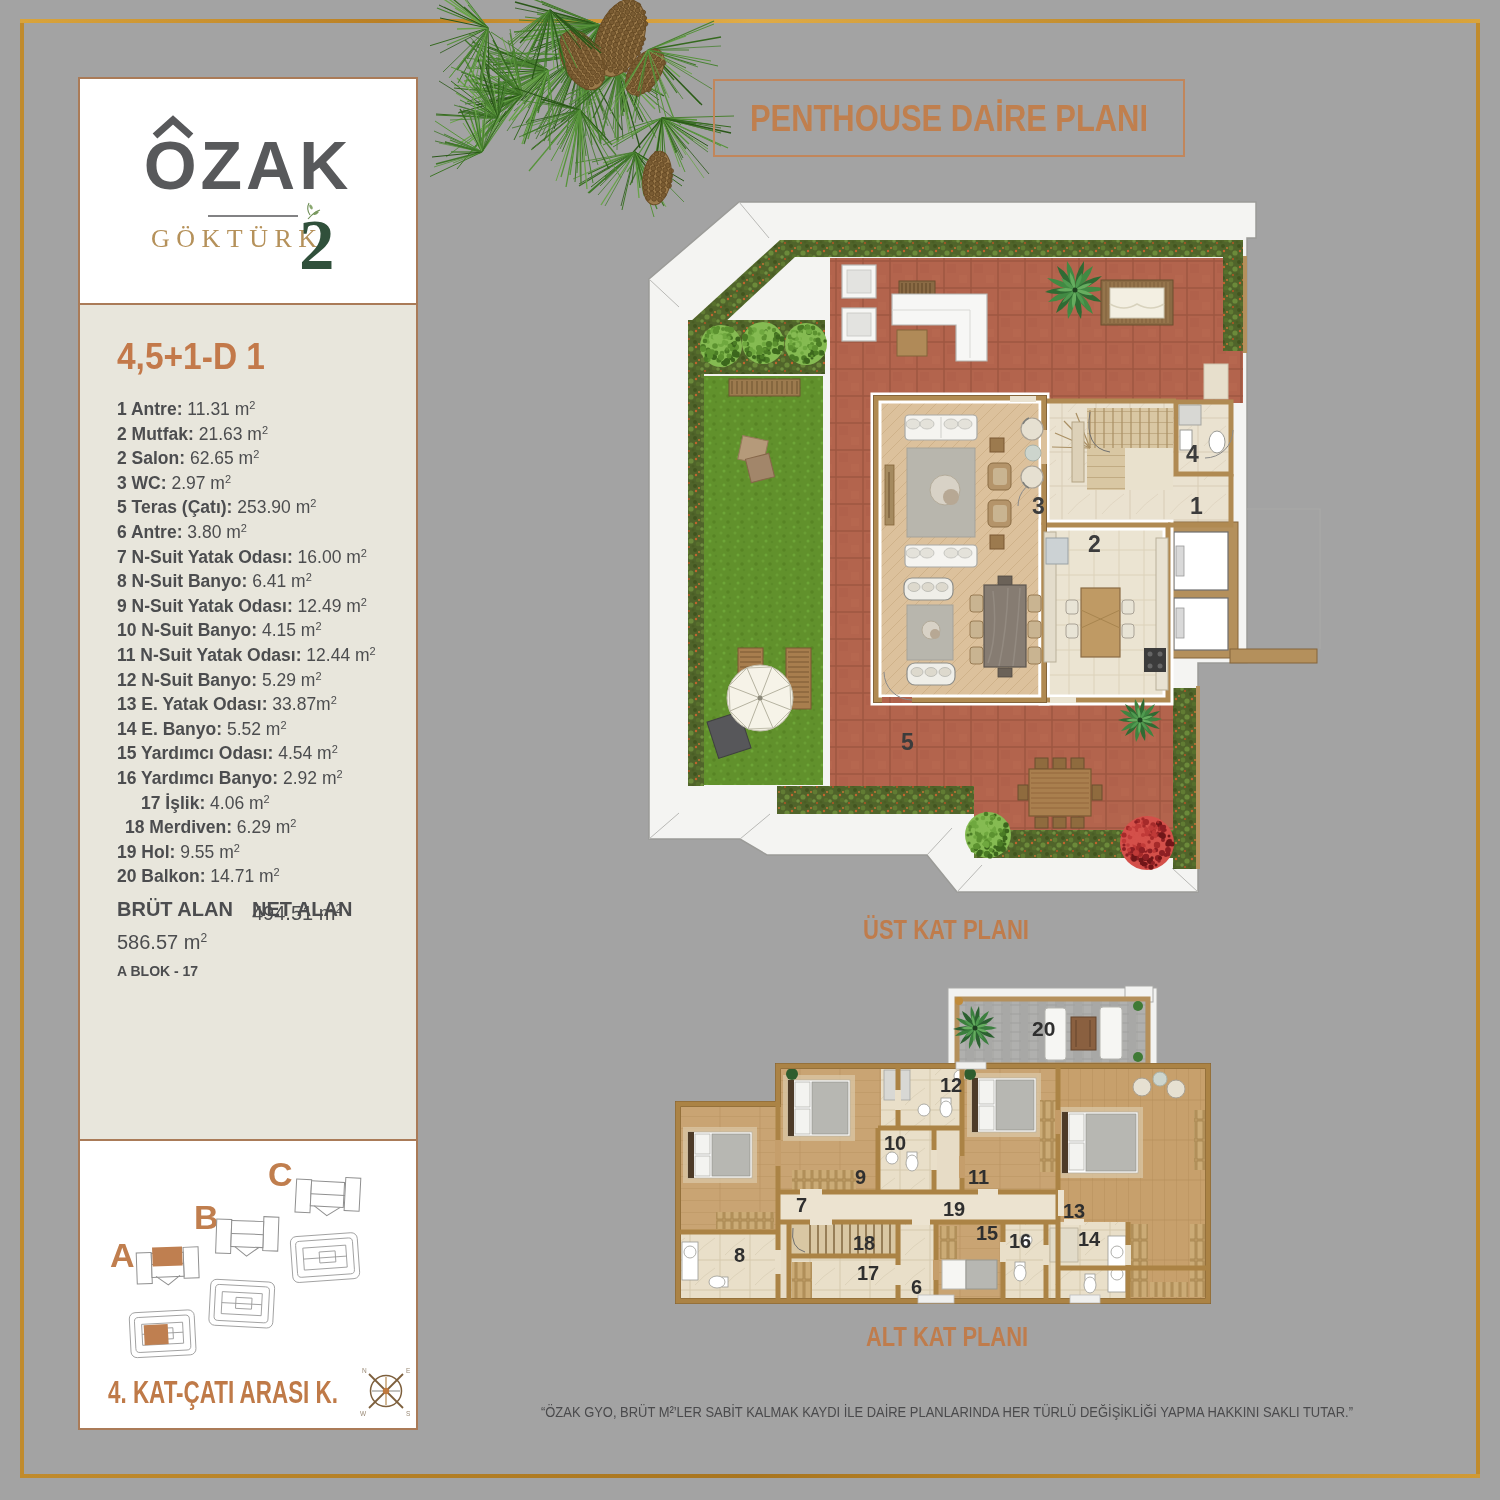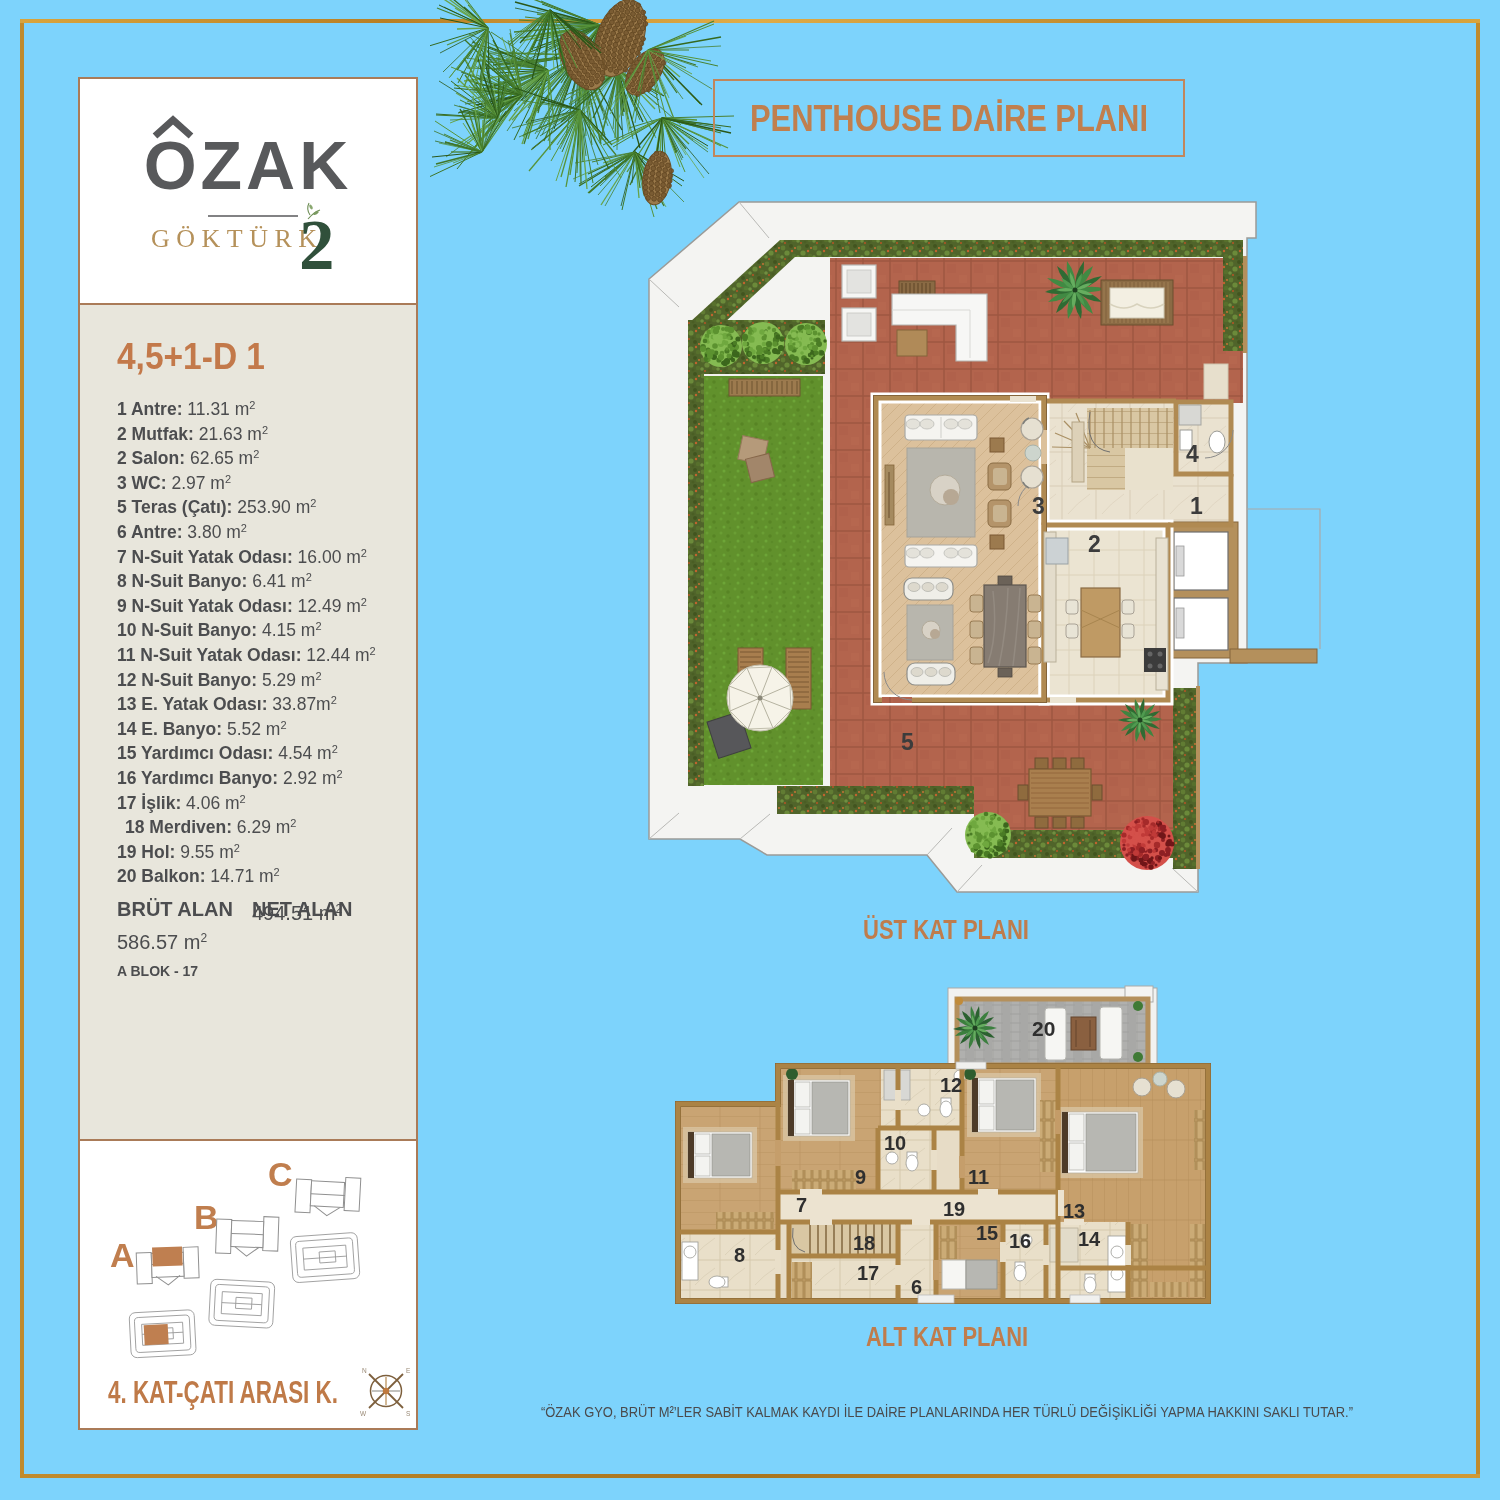--- a/index.html
+++ b/index.html
@@ -1,16 +1,16 @@
 <!DOCTYPE html>
 <html><head><meta charset="utf-8">
 <style>
 html,body{margin:0;padding:0;background:#ffffff;}
 body{width:1500px;height:1500px;font-family:"Liberation Sans",sans-serif;}
-#page{position:relative;width:1500px;height:1500px;overflow:hidden;background:#7dd3fc;}
+#page{position:relative;width:1500px;height:1500px;overflow:hidden;background:#a3a3a3;}
 .abs{position:absolute;}
 </style></head><body>
 <div id="page">
 
 <div class="abs" style="left:20px;top:19px;width:1460px;height:1459px;
  border:4px solid #c08b2d;box-sizing:border-box;"></div>
 <div class="abs" style="left:20px;top:19px;width:1460px;height:4px;background:linear-gradient(90deg,#d9a43c,#b97f24,#e0ac47,#c08b2d,#d9a43c);"></div>
 <div class="abs" style="left:20px;top:1474px;width:1460px;height:4px;background:linear-gradient(90deg,#c08b2d,#a8751f,#d09a35);"></div>
 <svg class="abs" style="left:430px;top:0px" width="310" height="235" viewBox="0 0 310 235">
       <line x1="170" y1="25" x2="125" y2="37" stroke="#2a5718" stroke-width="0.8"></line>
@@ -856,21 +856,21 @@
       <div style="height:24.6px;white-space:nowrap;"><b>7 N-Suit Yatak Odası:</b> 16.00 m<span style="font-size:11px;vertical-align:6px">2</span></div>
       <div style="height:24.6px;white-space:nowrap;"><b>8 N-Suit Banyo:</b> 6.41 m<span style="font-size:11px;vertical-align:6px">2</span></div>
       <div style="height:24.6px;white-space:nowrap;"><b>9 N-Suit Yatak Odası:</b> 12.49 m<span style="font-size:11px;vertical-align:6px">2</span></div>
       <div style="height:24.6px;white-space:nowrap;"><b>10 N-Suit Banyo:</b> 4.15 m<span style="font-size:11px;vertical-align:6px">2</span></div>
       <div style="height:24.6px;white-space:nowrap;"><b>11 N-Suit Yatak Odası:</b> 12.44 m<span style="font-size:11px;vertical-align:6px">2</span></div>
       <div style="height:24.6px;white-space:nowrap;"><b>12 N-Suit Banyo:</b> 5.29 m<span style="font-size:11px;vertical-align:6px">2</span></div>
       <div style="height:24.6px;white-space:nowrap;"><b>13 E. Yatak Odası:</b> 33.87m<span style="font-size:11px;vertical-align:6px">2</span></div>
       <div style="height:24.6px;white-space:nowrap;"><b>14 E. Banyo:</b> 5.52 m<span style="font-size:11px;vertical-align:6px">2</span></div>
       <div style="height:24.6px;white-space:nowrap;"><b>15 Yardımcı Odası:</b> 4.54 m<span style="font-size:11px;vertical-align:6px">2</span></div>
       <div style="height:24.6px;white-space:nowrap;"><b>16 Yardımcı Banyo:</b> 2.92 m<span style="font-size:11px;vertical-align:6px">2</span></div>
-      <div style="height:24.6px;white-space:nowrap;"><b>17 İşlik:</b> 4.06 m<span style="font-size:11px;vertical-align:6px">2</span></div>
+      <div style="height:24.6px;white-space:nowrap;margin-left:24px;"><b>17 İşlik:</b> 4.06 m<span style="font-size:11px;vertical-align:6px">2</span></div>
       <div style="height:24.6px;white-space:nowrap;margin-left:8px;"><b>18 Merdiven:</b> 6.29 m<span style="font-size:11px;vertical-align:6px">2</span></div>
       <div style="height:24.6px;white-space:nowrap;"><b>19 Hol:</b> 9.55 m<span style="font-size:11px;vertical-align:6px">2</span></div>
       <div style="height:24.6px;white-space:nowrap;"><b>20 Balkon:</b> 14.71 m<span style="font-size:11px;vertical-align:6px">2</span></div>
     </div>
 <div class="abs" style="left:117px;top:898px;font-size:20px;font-weight:bold;color:#4c4d4f;">BRÜT ALAN</div>
 <div class="abs" style="left:252px;top:898px;font-size:20px;font-weight:bold;color:#4c4d4f;">NET ALAN</div>
 <div class="abs" style="left:117px;top:923px;font-size:20px;color:#4c4d4f;margin-top:8px;">586.57 m<span style="font-size:12px;vertical-align:7px">2</span></div>
 <div class="abs" style="left:252px;top:902px;font-size:20px;color:#4c4d4f;">494.51 m<span style="font-size:12px;vertical-align:7px">2</span></div>
 <div class="abs" style="left:117px;top:963px;font-size:14px;font-weight:bold;color:#4c4d4f;">A BLOK - 17</div>
 <svg class="abs" style="left:80px;top:1141px" width="336" height="287" viewBox="0 0 336 287">

